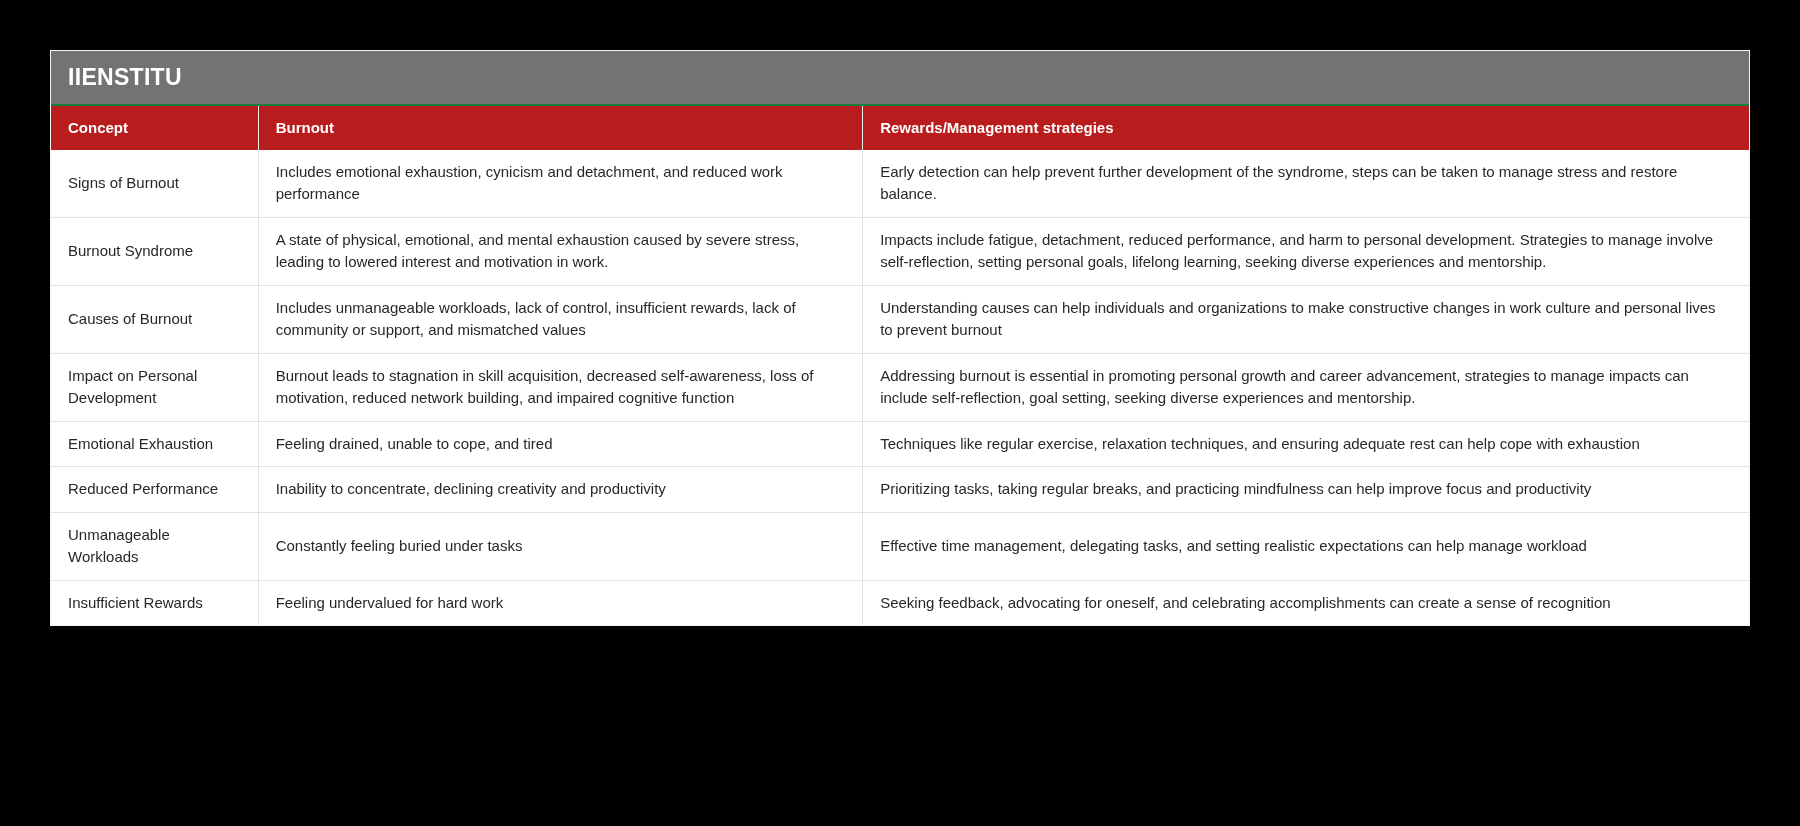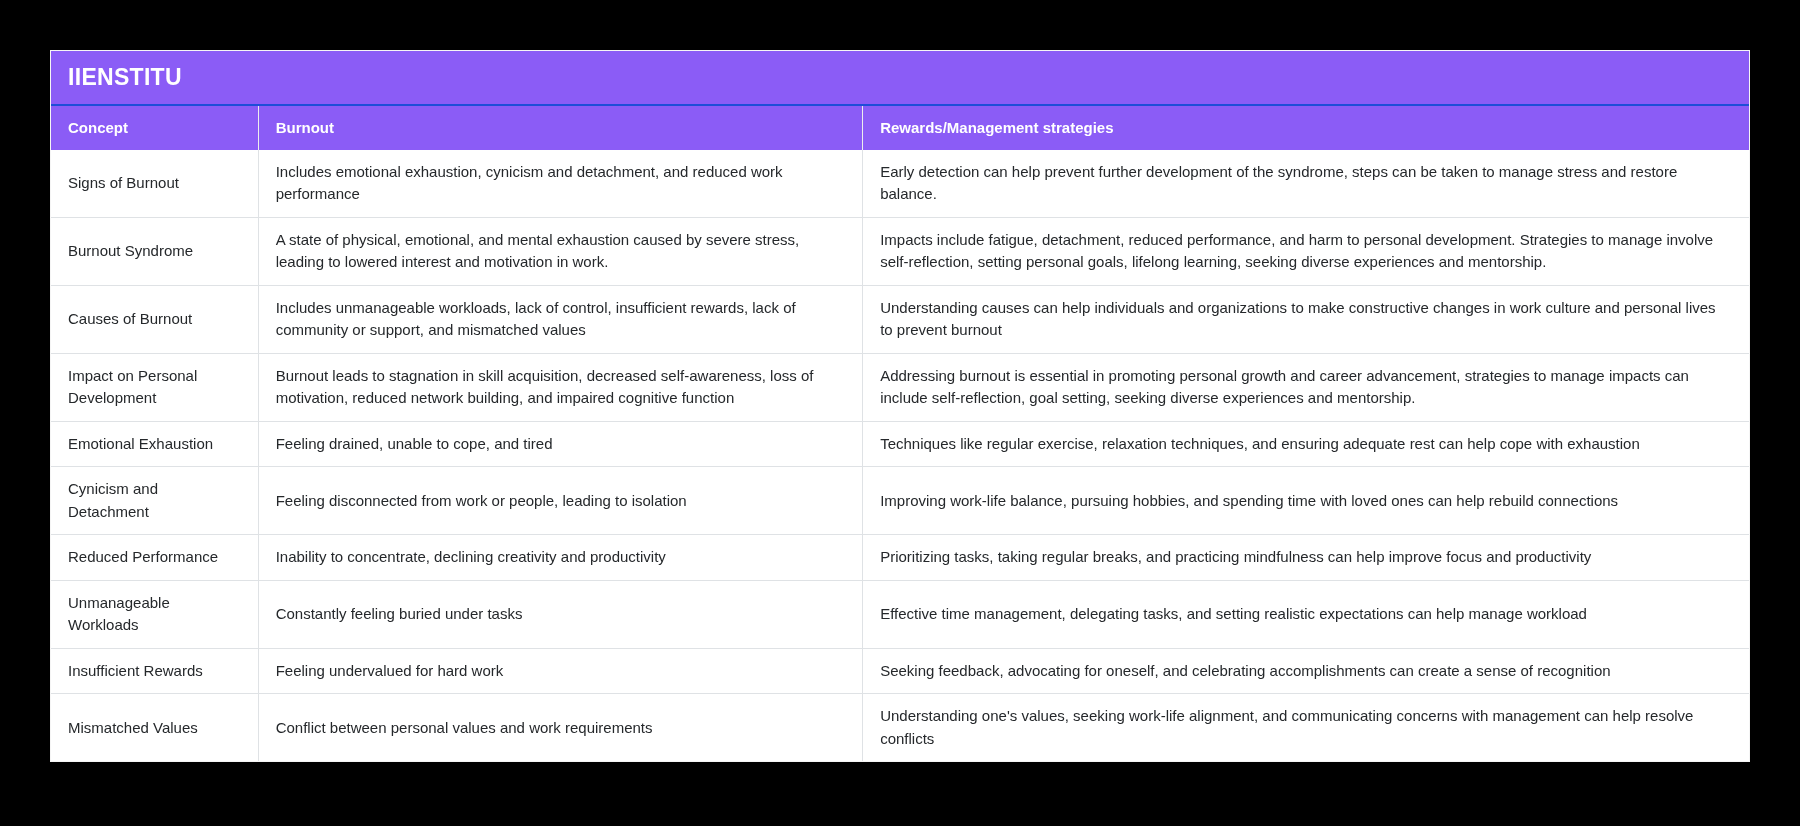--- a/index.html
+++ b/index.html
@@ -17,42 +17,42 @@
   .table-card {
     position: absolute;
     left: 50px;
     top: 50px;
     width: 1698px;
     border: 1px solid #f5f5f5;
     background: #000000;
     box-sizing: content-box;
   }
   .title-bar {
-    background: #8b5cf6;
+    background: #737373;
     padding: 13px 17px 12px 17px;
-    border-bottom: 2px solid #1d4ed8;
+    border-bottom: 2px solid #15803d;
   }
   .title-bar h1 {
     margin: 0;
     color: #ffffff;
     font-size: 23px;
     font-weight: 700;
     letter-spacing: 0.3px;
     line-height: 1.2;
   }
   table.data-table {
     width: 100%;
     border-collapse: collapse;
     table-layout: fixed;
   }
   table.data-table col.col-concept { width: 12.2%; }
   table.data-table col.col-details { width: 35.6%; }
   table.data-table col.col-impact  { width: 52.2%; }
   thead th {
-    background: #8b5cf6;
+    background: #b91c1c;
     color: #ffffff;
     font-size: 15px;
     font-weight: 700;
     text-align: left;
     padding: 12px 17px;
     border-right: 1px solid #ededed;
     line-height: 1.35;
   }
   thead th:last-child {
     border-right: none;
@@ -119,44 +119,34 @@
     <td>Burnout leads to stagnation in skill acquisition, decreased self-awareness, loss of motivation, reduced network building, and impaired cognitive function</td>
     <td>Addressing burnout is essential in promoting personal growth and career advancement, strategies to manage impacts can include self-reflection, goal setting, seeking diverse experiences and mentorship.</td>
   </tr>
 
   <tr>
     <td>Emotional Exhaustion</td>
     <td>Feeling drained, unable to cope, and tired</td>
     <td>Techniques like regular exercise, relaxation techniques, and ensuring adequate rest can help cope with exhaustion</td>
   </tr>
 
-  <tr>
-    <td>Cynicism and Detachment</td>
-    <td>Feeling disconnected from work or people, leading to isolation</td>
-    <td>Improving work-life balance, pursuing hobbies, and spending time with loved ones can help rebuild connections</td>
-  </tr>
 
   <tr>
     <td>Reduced Performance</td>
     <td>Inability to concentrate, declining creativity and productivity</td>
     <td>Prioritizing tasks, taking regular breaks, and practicing mindfulness can help improve focus and productivity</td>
   </tr>
 
   <tr>
     <td>Unmanageable Workloads</td>
     <td>Constantly feeling buried under tasks</td>
     <td>Effective time management, delegating tasks, and setting realistic expectations can help manage workload</td>
   </tr>
 
   <tr>
     <td>Insufficient Rewards</td>
     <td>Feeling undervalued for hard work</td>
     <td>Seeking feedback, advocating for oneself, and celebrating accomplishments can create a sense of recognition</td>
   </tr>
 
-  <tr>
-    <td>Mismatched Values</td>
-    <td>Conflict between personal values and work requirements</td>
-    <td>Understanding one's values, seeking work-life alignment, and communicating concerns with management can help resolve conflicts</td>
-  </tr>
 </tbody>
   </table>
 </div>
 
 </body></html>

